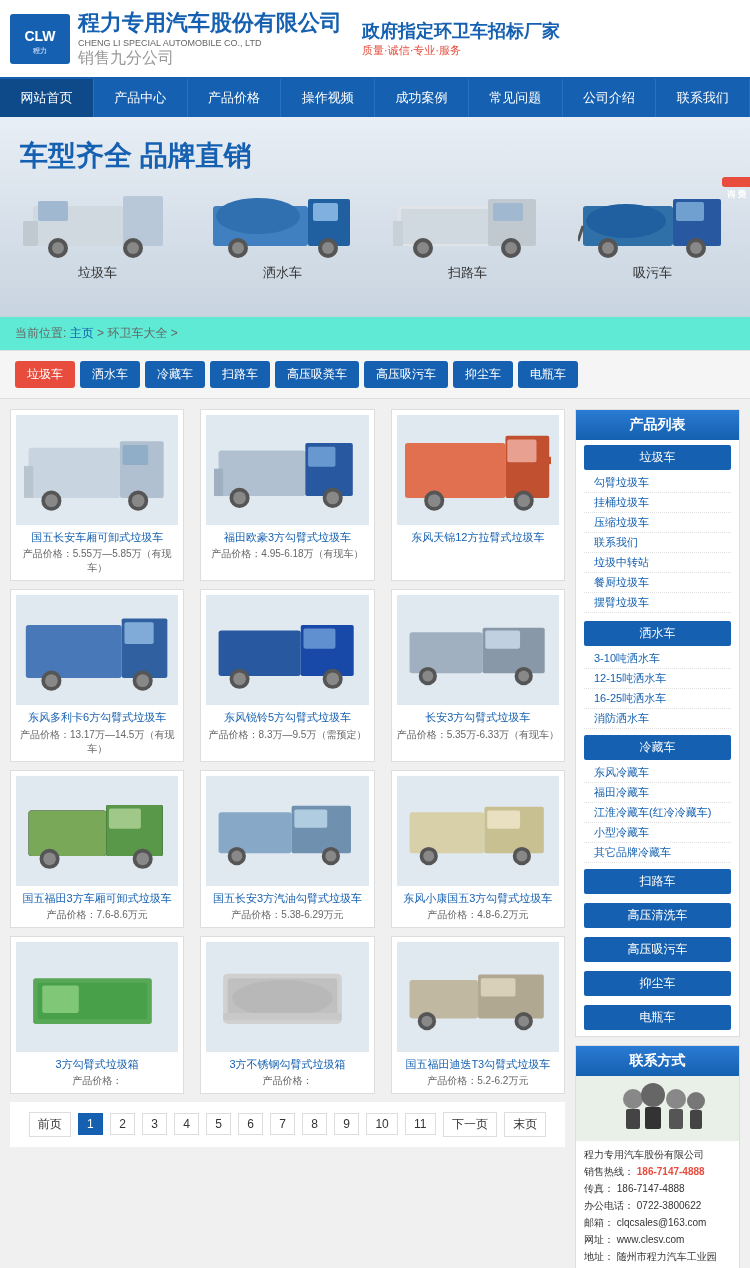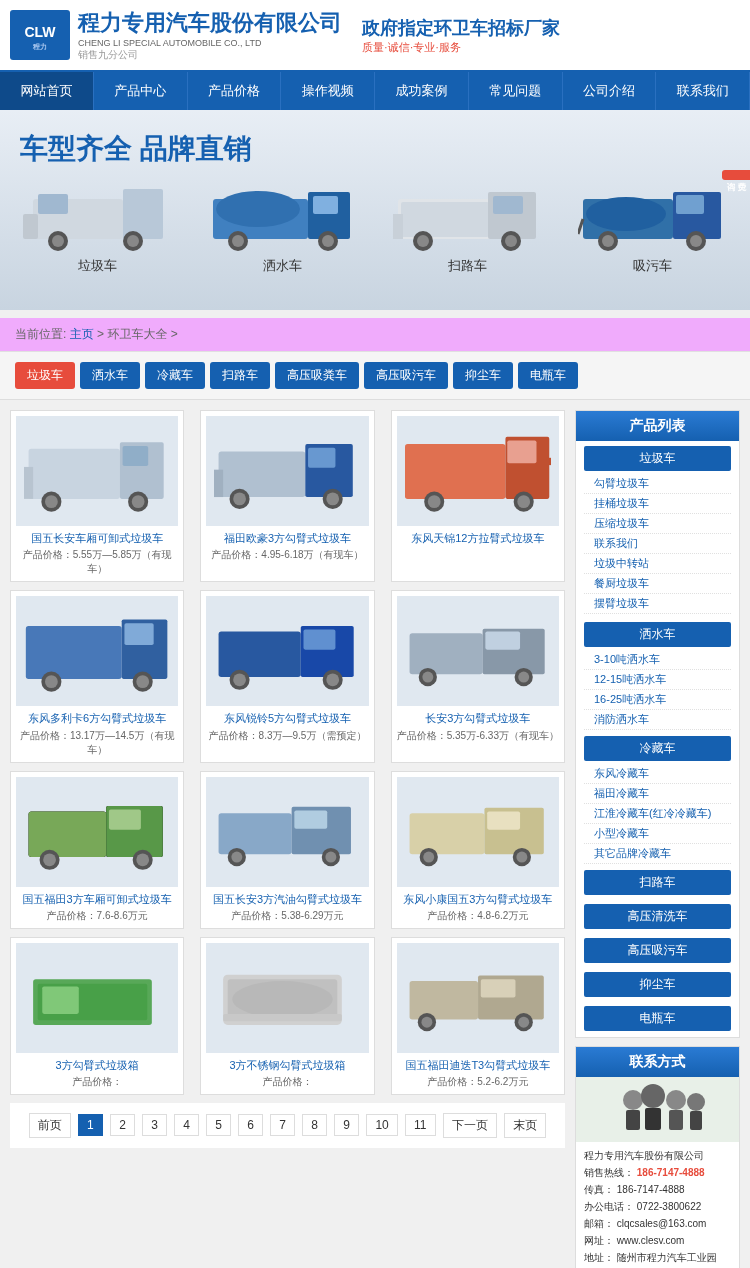--- a/index.html
+++ b/index.html
@@ -5,37 +5,37 @@
     * { margin: 0; padding: 0; box-sizing: border-box; }
     body { font-family: 'Microsoft YaHei', Arial, sans-serif; font-size: 12px; color: #333; background: #f0f0f0; width: 750px; }
     
     
     .header { background: #fff; display: flex; align-items: center; padding: 8px 10px; border-bottom: 2px solid #1560b0; }
     .logo-area { display: flex; align-items: center; gap: 8px; }
     .logo-box { width: 60px; height: 50px; background: #1560b0; display: flex; align-items: center; justify-content: center; color: white; font-size: 18px; font-weight: bold; border-radius: 3px; text-decoration: underline; }
     .company-name { }
     .company-name-cn { font-size: 22px; font-weight: bold; color: #1560b0; }
     .company-name-en { font-size: 9px; color: #666; }
-    .company-name-sub { font-size: 10px; color: #999; }
+    .company-name-sub { font-size: 16px; color: #999; }
     .header-right { margin-left: 20px; }
     .header-slogan { font-size: 18px; color: #1560b0; font-weight: bold; }
     .header-slogan-sub { font-size: 11px; color: #e74c3c; }
     
     
     .nav { background: #1560b0; display: flex; }
     .nav-item { flex: 1; text-align: center; padding: 10px 0; color: white; font-size: 13px; cursor: pointer; border-right: 1px solid #2a70c0; }
     .nav-item:hover, .nav-item.active { background: #0e4a8a; }
     
     
     .banner { background: linear-gradient(135deg, #e8e8e8, #d0d0d0); height: 200px; position: relative; overflow: hidden; display: flex; align-items: flex-end; }
     .banner-text { position: absolute; top: 20px; left: 20px; }
     .free-consult { position: absolute; right: 0; top: 50px; background: #e74c3c; color: white; font-size: 10px; padding: 5px 3px; writing-mode: vertical-rl; border-radius: 3px 0 0 3px; }
     
     
-    .breadcrumb { background: #f0abfc; padding: 8px 15px; font-size: 12px; color: #666; border-bottom: 1px solid #e0e0e0; margin-top: 8px; }
+    .breadcrumb { background: #5eead4; padding: 8px 15px; font-size: 12px; color: #666; border-bottom: 1px solid #e0e0e0; }
     .breadcrumb a { color: #1560b0; }
     
     
     .filter-bar { background: #f5f5f5; padding: 10px 15px; display: flex; gap: 5px; flex-wrap: wrap; border-bottom: 1px solid #ddd; }
     .filter-btn { background: #1560b0; color: white; border: none; padding: 5px 12px; border-radius: 3px; cursor: pointer; font-size: 12px; }
     .filter-btn.active { background: #e74c3c; }
     
     
     .main-content { display: flex; padding: 10px; gap: 10px; background: #f0f0f0; }
     

